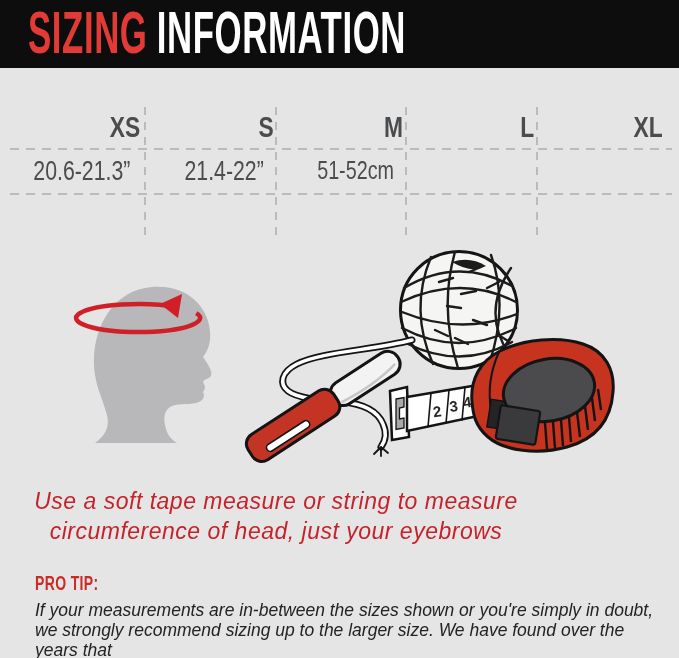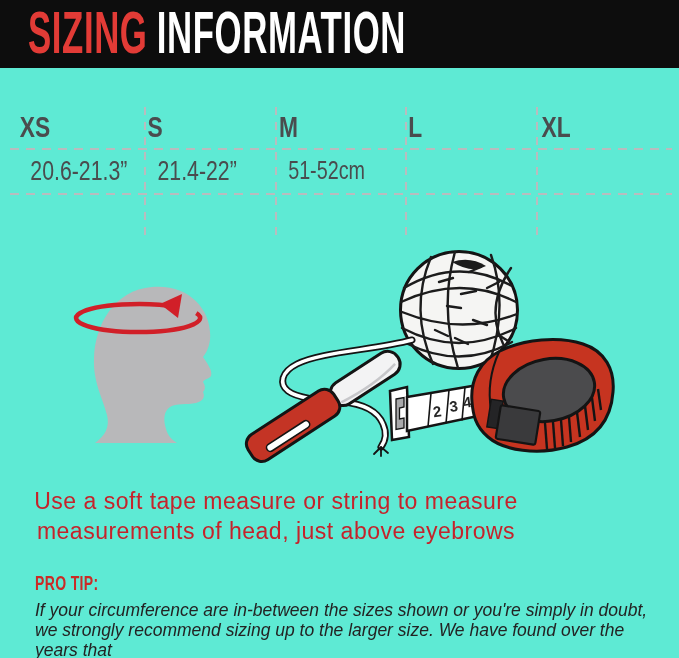--- a/index.html
+++ b/index.html
@@ -1,37 +1,37 @@
 <!DOCTYPE html>
 <html><head>
 <meta charset="utf-8">
 <style>
   html,body { margin:0; padding:0; background:#ffffff; }
   .page {
-    position:relative; width:679px; height:658px; background:#5eead4;
+    position:relative; width:679px; height:658px; background:#e5e5e5;
     font-family:"Liberation Sans", sans-serif; overflow:hidden;
   }
 
   
   .header { position:absolute; top:0; left:0; width:679px; height:68px; background:#0d0d0d; }
   .header-title {
     position:absolute; left:28px; top:0; height:68px; line-height:66px; white-space:nowrap;
     font-weight:700; font-size:60px; letter-spacing:1px;
     transform:scaleX(0.58); transform-origin:left center;
   }
   .t-red   { color:#e23b36; }
   .t-white { color:#ffffff; margin-left:16px; }
 
   
   .size-table { position:absolute; left:15px; top:105px; width:652px; height:131px; }
   .st-grid {
     display:grid; grid-template-columns:repeat(5,1fr);
     grid-template-rows:43px 45px 43px; width:100%; height:100%;
   }
-  .st-cell { display:flex; align-items:center; justify-content:flex-start; color:#4a4c4e; }
+  .st-cell { display:flex; align-items:center; justify-content:flex-end; color:#4a4c4e; }
   .st-cell > span { display:inline-block; transform:scaleX(0.76); white-space:nowrap; }
   .st-size > span { font-size:30px; font-weight:700; }
   .st-in   > span { font-size:28px; font-weight:400; }
   .st-cm   > span { font-size:26px; font-weight:400; }
   .vline {
     position:absolute; top:2px; height:129px; width:2px;
     background:repeating-linear-gradient(180deg,#b9bcbe 0 8px, transparent 8px 15px);
   }
   .vline.v1 { left:calc(20% - 1px); }
   .vline.v2 { left:calc(40% - 1px); }
@@ -44,21 +44,21 @@
   .hline.h1 { top:43px; }
   .hline.h2 { top:88px; }
 
   
   .illustration { position:absolute; top:240px; left:0; width:679px; height:235px; }
   .illustration svg text { font-family:"Liberation Sans", sans-serif; }
 
   
   .instruction {
     position:absolute; top:486px; left:0; width:552px; text-align:center;
-    color:#c5232b; font-size:23px; line-height:30px; letter-spacing:0.5px;
+    font-style:italic; color:#c5232b; font-size:23px; line-height:30px; letter-spacing:0.5px;
   }
 
   
   .protip { position:absolute; left:35px; top:572px; width:624px; }
   .protip-label {
     display:inline-block; font-size:20px; font-weight:700; color:#cb2a26;
     letter-spacing:0.5px; transform:scaleX(0.7); transform-origin:left center;
   }
   .protip-text { margin-top:5px; font-style:italic; font-size:17.5px; line-height:20px; color:#232323; }
 </style>
@@ -193,25 +193,25 @@
         </g>
         <ellipse cx="549" cy="150" rx="46" ry="31" transform="rotate(-10 549 150)" fill="#4b4b4d" stroke="#141414" stroke-width="3"></ellipse>
         <rect x="489" y="160" width="12" height="28" transform="rotate(9 495 174)" fill="#242426" stroke="#141414" stroke-width="1.5"></rect>
         <rect x="498" y="168" width="40" height="34" rx="2" transform="rotate(9 518 185)" fill="#3a3a3c" stroke="#141414" stroke-width="2.2"></rect>
       </g>
     </svg>
   </div>
 
   <div class="instruction">
     <div>Use a soft tape measure or string to measure</div>
-    <div>measurements of head, just above eyebrows</div>
+    <div>circumference of head, just your eyebrows</div>
   </div>
 
   <div class="protip">
     <span class="protip-label">PRO TIP:</span>
     <div class="protip-text">
-      <div>If your circumference are in-between the sizes shown or you're simply in doubt,</div>
+      <div>If your measurements are in-between the sizes shown or you're simply in doubt,</div>
       <div>we strongly recommend sizing up to the larger size. We have found over the years that</div>
 
     </div>
   </div>
 
 </div>
 
 </body></html>

